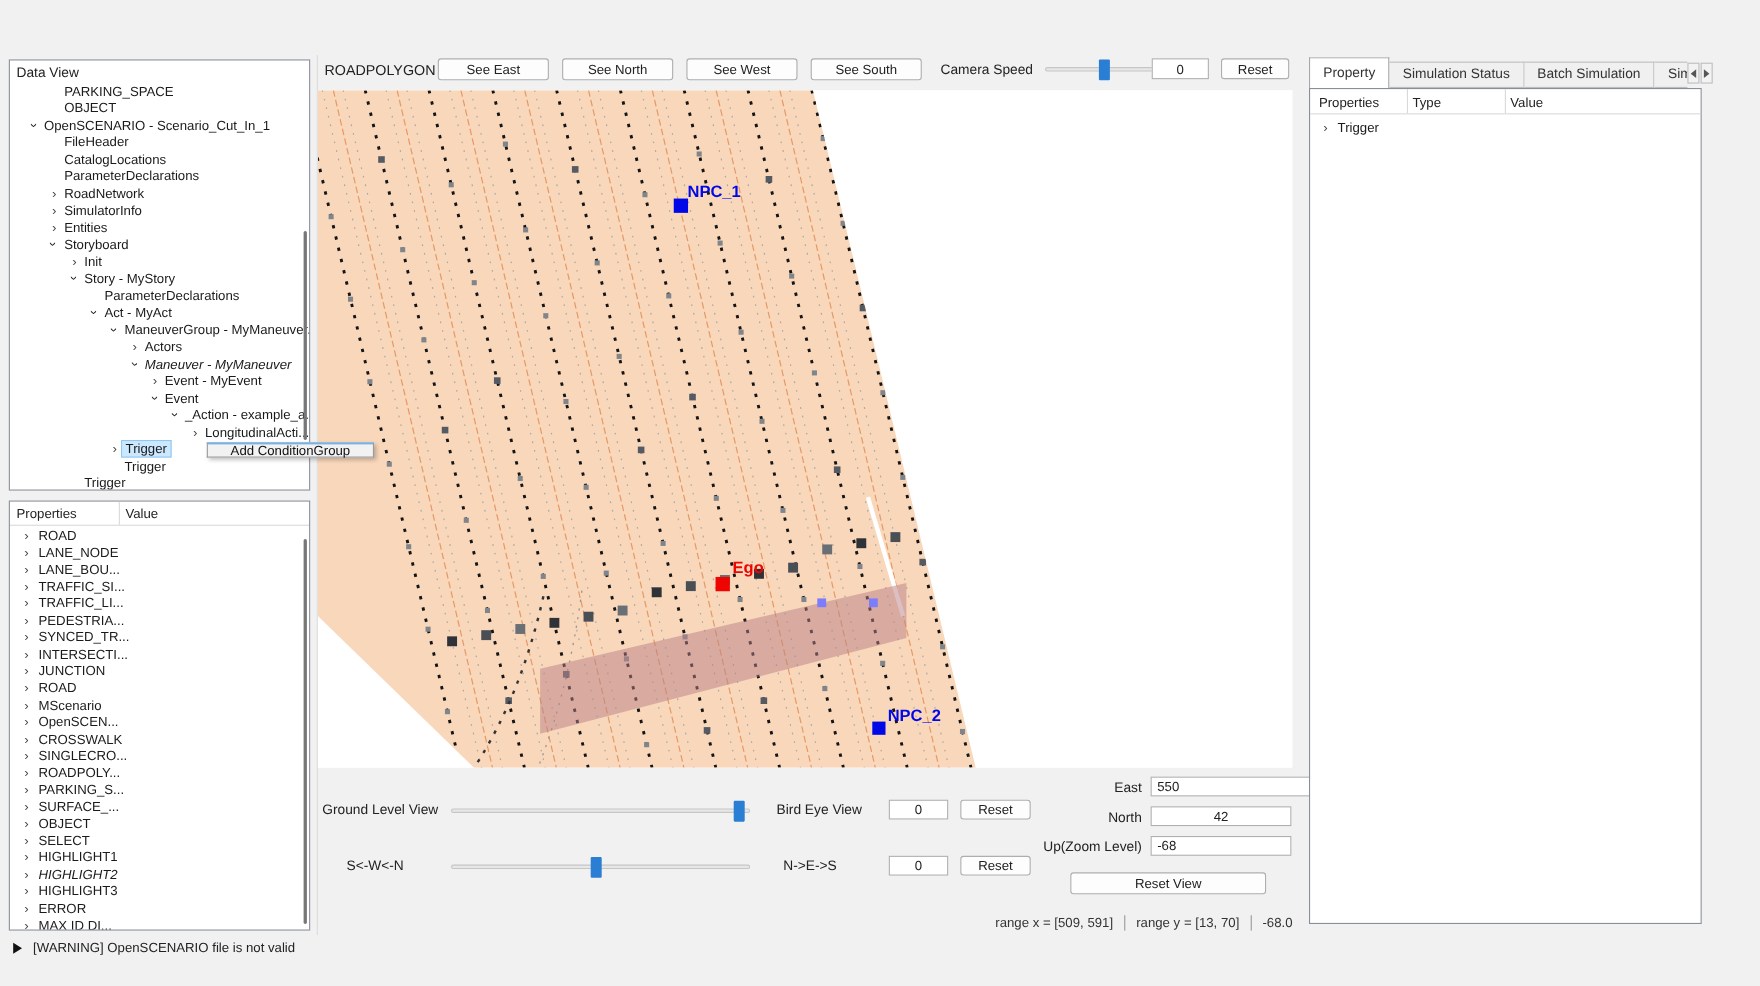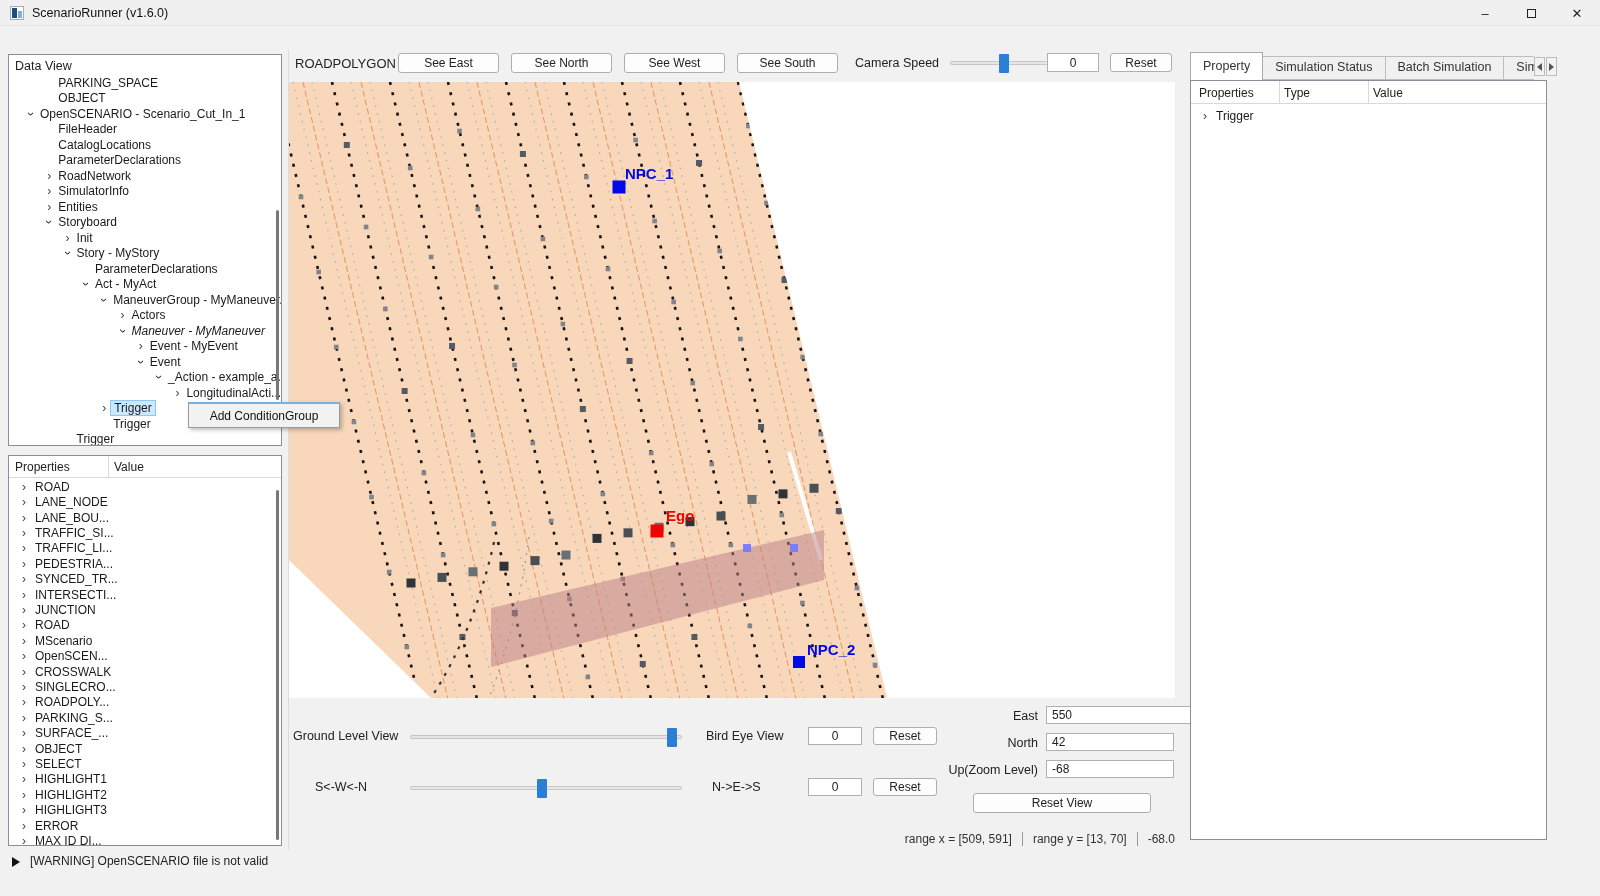--- a/index.html
+++ b/index.html
@@ -32,21 +32,21 @@
 
   
   .tree-row { position:absolute; left:1px; width:260px; height:15.5px; font-size:12px; display:flex; align-items:center; white-space:nowrap; }
   .chev { position:absolute; width:12px; text-align:center; color:#444; font-size:12px; line-height:12px; }
   .chev.exp { transform:rotate(90deg); color:#222; }
   .row-label { position:absolute; padding:0 3px; line-height:14px; }
   .row-label.sel { background:#cce8ff; border:1px solid #90c8f0; }
   .scroll-handle { position:absolute; width:3px; background:#777; border-radius:2px; }
 
   
-  .ctx-menu { position:absolute; left:188px; top:402px; width:152px; height:26px; background:#f2f2f2; border:1px solid #9b9b9b; border-top:2px solid #7ab1e0; box-shadow:2px 2px 4px rgba(0,0,0,.25); display:flex; align-items:center; justify-content:center; font-size:12px; color:#111; }
+  .ctx-menu { position:absolute; left:188px; top:402px; width:152px; height:14px; background:#f2f2f2; border:1px solid #9b9b9b; border-top:2px solid #7ab1e0; box-shadow:2px 2px 4px rgba(0,0,0,.25); display:flex; align-items:center; justify-content:center; font-size:12px; color:#111; }
 
   
   .tabbar { position:absolute; left:1190px; top:52px; width:344px; height:28px; display:flex; overflow:hidden; }
   .tab { height:24px; margin-top:4px; padding:3px 12px 0 12px; font-size:12.5px; color:#333; background:#f0f0f0; border:1px solid #bdbdbd; border-left:none; white-space:nowrap; }
   .tab:first-child { border-left:1px solid #bdbdbd; }
   .tab.active { background:#fff; height:28px; margin-top:0; padding-top:6px; border:1px solid #a8a8a8; border-bottom:none; position:relative; z-index:3; }
   .tab-arrow { position:absolute; top:57px; width:11px; height:19px; background:#f2f2f2; border:1px solid #bdbdbd; display:flex; align-items:center; justify-content:center; }
   .tri-l { width:0;height:0;border-top:4px solid transparent;border-bottom:4px solid transparent;border-right:5px solid #555; }
   .tri-r { width:0;height:0;border-top:4px solid transparent;border-bottom:4px solid transparent;border-left:5px solid #555; }
 
@@ -62,29 +62,20 @@
   .map-wrap { position:absolute; left:289px; top:82px; width:886px; height:616px; background:#fff; }
   .center-sep { position:absolute; left:288px; top:50px; width:1px; height:800px; background:#dcdcdc; }
   .range-row { position:absolute; top:832px; left:895px; width:280px; display:flex; justify-content:flex-end; align-items:center; gap:10px; font-size:12px; color:#333; }
   .range-sep { display:inline-block; width:1px; height:14px; background:#9a9a9a; }
 </style>
 </head>
 <body>
 
 <div id="app">
 
-  <div class="titlebar">
-    <span class="app-icon"></span>
-    <span class="title-text">ScenarioRunner (v1.6.0)</span>
-    <div class="win-btn win-min">–</div>
-    <div class="win-btn win-max">
-        <span class="max-glyph"></span>
-      </div>
-    <div class="win-btn win-close">✕</div>
-  </div>
 
 
   <div class="panel" style="left:8px; top:54px; width:274px; height:392px; overflow:hidden;">
     <div class="lbl" style="left:6px; top:4px;">Data View</div>
     <div id="tree-rows">
         <div class="tree-row" style="top: 20px;">
           <span class="row-label" style="left: 45.3px;">PARKING_SPACE</span>
         </div>
         <div class="tree-row" style="top: 35.5px;">
           <span class="row-label" style="left: 45.3px;">OBJECT</span>
@@ -256,21 +247,21 @@
         <div class="tree-row" style="top: 300.2px;">
           <span class="chev" style="left: 8px;">›</span>
           <span class="row-label" style="left: 22px;">SELECT</span>
         </div>
         <div class="tree-row" style="top: 315.6px;">
           <span class="chev" style="left: 8px;">›</span>
           <span class="row-label" style="left: 22px;">HIGHLIGHT1</span>
         </div>
         <div class="tree-row" style="top: 331px;">
           <span class="chev" style="left: 8px;">›</span>
-          <span class="row-label" style="left: 22px;">HIGHLIGHT2</span>
+          <span class="row-label" style="left: 22px; font-style: italic;">HIGHLIGHT2</span>
         </div>
         <div class="tree-row" style="top: 346.4px;">
           <span class="chev" style="left: 8px;">›</span>
           <span class="row-label" style="left: 22px;">HIGHLIGHT3</span>
         </div>
         <div class="tree-row" style="top: 361.8px;">
           <span class="chev" style="left: 8px;">›</span>
           <span class="row-label" style="left: 22px;">ERROR</span>
         </div>
         <div class="tree-row" style="top: 377.2px;">
@@ -458,21 +449,21 @@
   <div class="slider-track" style="left:410px; top:786px; width:272px;">
     <div class="slider-handle" style="left:126px; top:-8px;"></div>
   </div>
   <div class="lbl" style="left:712px; top:780px;">N-&gt;E-&gt;S</div>
   <input class="field center" style="left: 808px; top: 778px; width: 54px; height: 18px;" value="0">
   <div class="btn" style="left:873px; top:778px; width:64px; height:18px;">Reset</div>
 
   <div class="lbl" style="left:940px; top:709px; width:98px; text-align:right;">East</div>
   <input class="field" style="left: 1046px; top: 706px; width: 148px; height: 18px;" value="550">
   <div class="lbl" style="left:940px; top:736px; width:98px; text-align:right;">North</div>
-  <input class="field" style="left: 1046px; top: 733px; width: 128px; height: 18px;" value="42">
+  <input class="field" style="left: 1046px; top: 733px; width: 128px; height: 18px; text-align: center;" value="42">
   <div class="lbl" style="left:930px; top:763px; width:108px; text-align:right;">Up(Zoom Level)</div>
   <input class="field" style="left: 1046px; top: 760px; width: 128px; height: 18px;" value="-68">
   <div class="btn" style="left:973px; top:793px; width:178px; height:20px;">Reset View</div>
 
   <div class="range-row">
     <span>range x = [509, 591]</span>
     <span class="range-sep"></span>
     <span>range y = [13, 70]</span>
     <span class="range-sep"></span>
     <span>-68.0</span>

